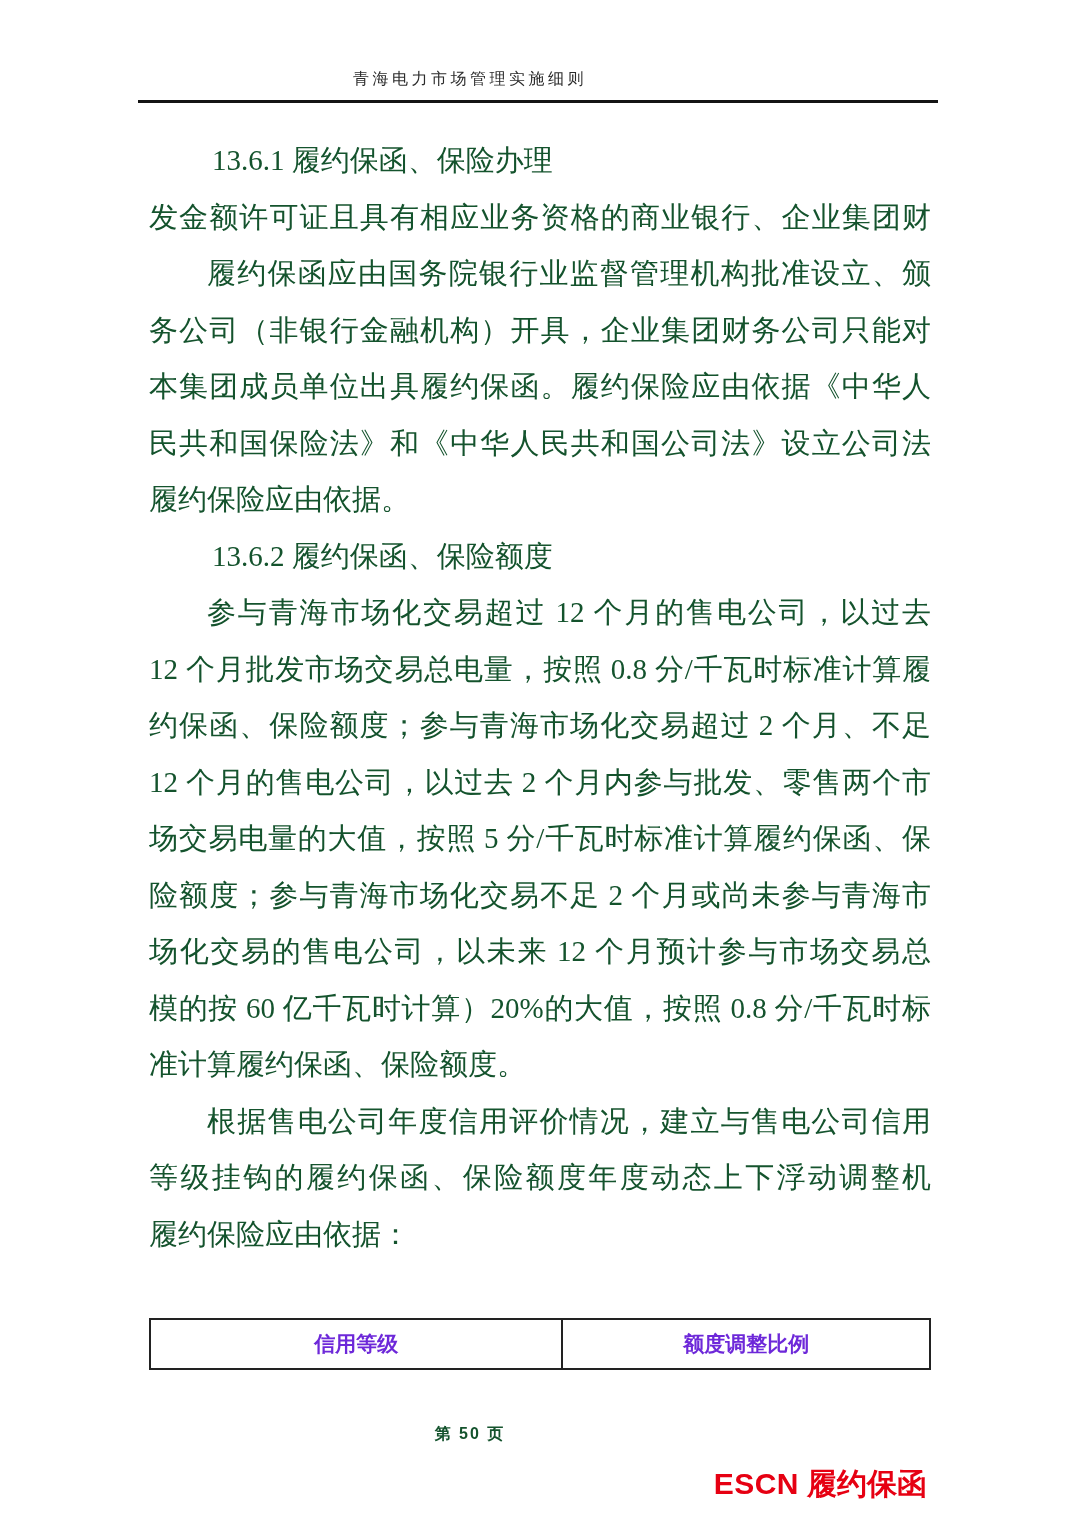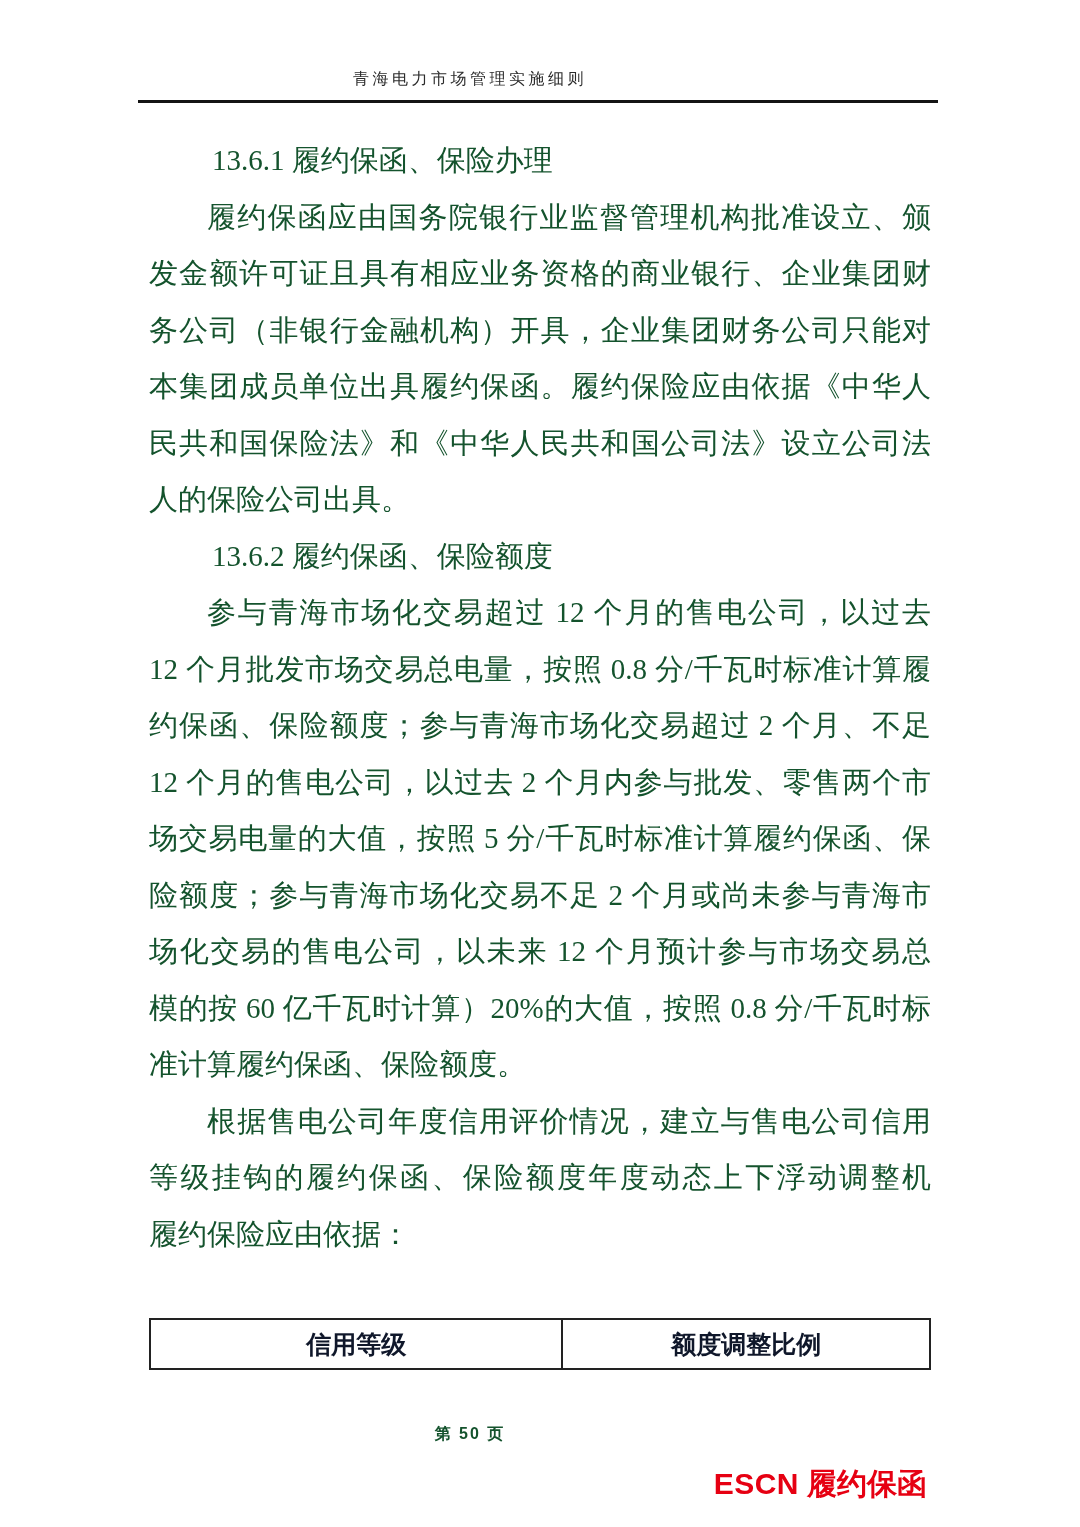--- a/index.html
+++ b/index.html
@@ -49,22 +49,22 @@
     width: 782px; height: 52px;
     border: 2px solid #222222;
     box-sizing: border-box;
     display: flex;
   }
   .credit-table .cell {
     display: flex;
     align-items: center;
     justify-content: center;
     font-weight: bold;
-    font-size: 25px;
-    color: #0f172a;
+    font-size: 21px;
+    color: #6d28d9;
     box-sizing: border-box;
   }
   .cell-grade { width: 53%; border-right: 2px solid #222222; }
   .cell-ratio { width: 47%; }
   
   .page-footer {
     position: absolute;
     top: 1424px; left: 0;
     width: 100%;
     text-align: center;
@@ -90,26 +90,26 @@
 </head>
 <body>
 
 <div class="page">
 
   <div class="header-title">青海电力市场管理实施细则</div>
   <div class="header-rule"></div>
 
   <div class="body-text">
     <div class="ln hd">13.6.1 履约保函、保险办理</div>
+    <div class="ln j">发金额许可证且具有相应业务资格的商业银行、企业集团财</div>
     <div class="ln first j">履约保函应由国务院银行业监督管理机构批准设立、颁</div>
-    <div class="ln j">发金额许可证且具有相应业务资格的商业银行、企业集团财</div>
     <div class="ln j">务公司（非银行金融机构）开具，企业集团财务公司只能对</div>
     <div class="ln j">本集团成员单位出具履约保函。履约保险应由依据《中华人</div>
     <div class="ln j">民共和国保险法》和《中华人民共和国公司法》设立公司法</div>
-    <div class="ln plain">人的保险公司出具。</div>
+    <div class="ln plain">履约保险应由依据。</div>
     <div class="ln hd">13.6.2 履约保函、保险额度</div>
     <div class="ln first j">参与青海市场化交易超过 12 个月的售电公司，以过去</div>
     <div class="ln j">12 个月批发市场交易总电量，按照 0.8 分/千瓦时标准计算履</div>
     <div class="ln j">约保函、保险额度；参与青海市场化交易超过 2 个月、不足</div>
     <div class="ln j">12 个月的售电公司，以过去 2 个月内参与批发、零售两个市</div>
     <div class="ln j">场交易电量的大值，按照 5 分/千瓦时标准计算履约保函、保</div>
     <div class="ln j">险额度；参与青海市场化交易不足 2 个月或尚未参与青海市</div>
     <div class="ln j">场化交易的售电公司，以未来 12 个月预计参与市场交易总</div>
     <div class="ln j">模的按 60 亿千瓦时计算）20%的大值，按照 0.8 分/千瓦时标</div>
     <div class="ln plain">准计算履约保函、保险额度。</div>

